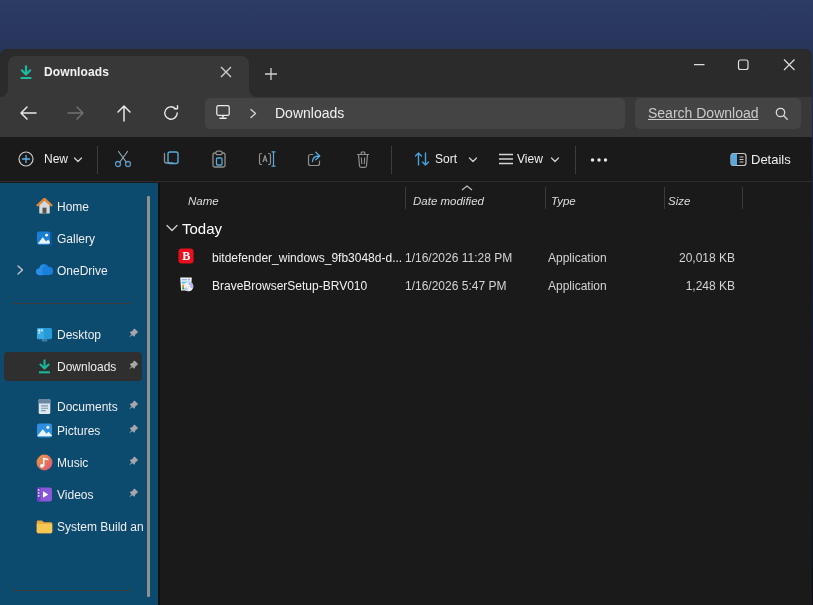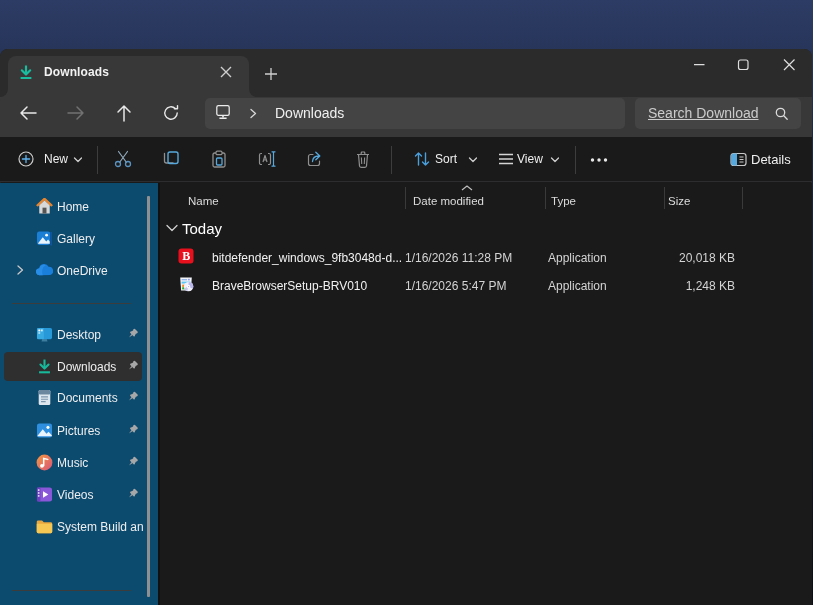--- a/index.html
+++ b/index.html
@@ -36,21 +36,21 @@
 .sitem { position:absolute; left:4px; width:138px; height:29px; border-radius:4px; }
 .sitem.sel { background:#2f2f2f; }
 .sitem .lbl { position:absolute; left:53px; top:8px; font-size:12px; color:#eeeeee; white-space:nowrap; }
 .sitem .ic { position:absolute; left:32px; top:6px; width:17px; height:17px; }
 .sitem .pin { position:absolute; left:122px; top:8px; width:13px; height:13px; }
 .sitem .chev { position:absolute; left:10px; top:8px; width:12px; height:12px; }
 .ssep { position:absolute; left:12px; width:119px; height:1px; background:#3c3c3c; }
 .sscroll { position:absolute; left:147px; top:13px; width:3px; height:401px; background:#909090; border-radius:1px; }
 
 
-.hdr { position:absolute; top:12px; font-size:11.5px; color:#dcdcdc; }
+.hdr { position:absolute; top:12px; font-size:11.5px; color:#dcdcdc;font-style:italic; }
 .hsep { position:absolute; top:4px; width:1px; height:22px; background:#3a3a3a; }
 .today { position:absolute; left:22px; top:37px; font-size:15px; color:#ffffff; }
 .frow { position:absolute; left:0; width:652px; height:28px; }
 .frow .nm { position:absolute; left:40px; top:7px; font-size:12px; color:#f2f2f2;padding-left:12px; }
 .frow .dt { position:absolute; left:245px; top:7px; font-size:12px; color:#d4d4d4; }
 .frow .ty { position:absolute; left:388px; top:7px; font-size:12px; color:#d4d4d4; }
 .frow .sz { position:absolute; left:470px; width:105px; top:7px; font-size:12px; color:#d4d4d4; text-align:right; }
 .frow .fic { position:absolute; left:18px; top:4px; width:16px; height:16px; }
 .hscroll { position:absolute; left:18px; top:438px; width:606px; height:2px; background:#999999; border-radius:1px; }
 
@@ -276,21 +276,21 @@
         <svg class="pin" viewBox="0 0 13 13">
             <g transform="translate(6.8,5.7) rotate(45)" fill="#a8a8a8">
               <rect x="-2.7" y="-4.9" width="5.4" height="2.4" rx="0.9"></rect>
               <path d="M-2 -3 h4 l0.75 3.1 h-5.5 z"></path>
               <rect x="-3.1" y="-0.5" width="6.2" height="1.7" rx="0.8"></rect>
               <path d="M-0.75 1 h1.5 l-0.75 4.5 z"></path>
             </g>
           </svg>
       </div>
 
-      <div class="sitem" style="top:200px">
+      <div class="sitem" style="top:209px">
         <svg class="ic" viewBox="0 0 17 17">
             <g transform="translate(8.5 8.5) scale(1.16) translate(-8.5 -8.5)">
           <rect x="3.5" y="2" width="10" height="13" rx="1.2" fill="#dde6ee"></rect>
           <rect x="3.5" y="2" width="10" height="4" rx="1.2" fill="#6b87a0"></rect>
           <path d="M5.5 8 h6 M5.5 10 h6 M5.5 12 h4" stroke="#7b97ae" stroke-width="1"></path>
         </g>
           </svg>
         <span class="lbl">Documents</span>
         <svg class="pin" viewBox="0 0 13 13">
             <g transform="translate(6.8,5.7) rotate(45)" fill="#a8a8a8">

